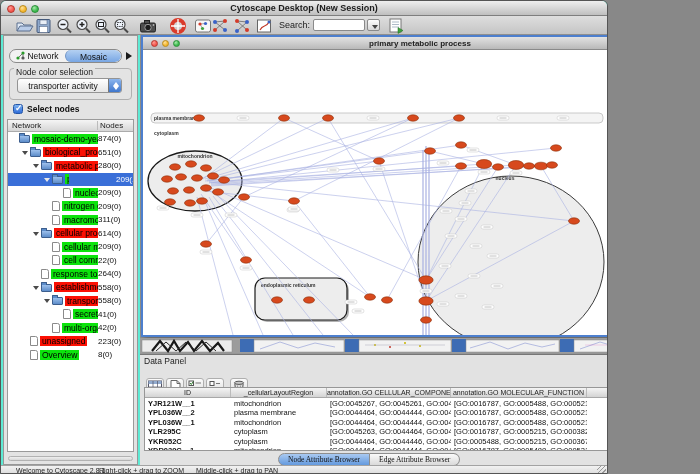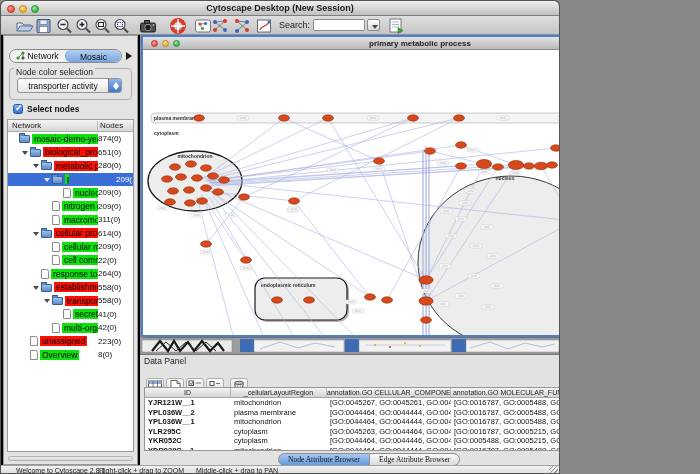--- a/index.html
+++ b/index.html
@@ -1,18 +1,18 @@
 <!DOCTYPE html>
 <html><head>
 <meta charset="utf-8">
 <style>
   html,body{margin:0;padding:0;background:#888;}
   *{box-sizing:border-box;}
-  .app{position:relative;width:560px;height:474px;font-family:"Liberation Sans",sans-serif;
-       background:#000000;border:1px solid #555;border-radius:6px 6px 0 0;overflow:hidden;padding-left:24px;}
+  .app{position:relative;width:608px;height:474px;font-family:"Liberation Sans",sans-serif;
+       background:#5eead4;border:1px solid #555;border-radius:6px 6px 0 0;overflow:hidden;padding-left:24px;}
 
   
   .titlebar{position:absolute;left:0;top:0;width:100%;height:15px;
     background:linear-gradient(#efefef,#bfbfbf);border-bottom:1px solid #7e7e7e;}
   .titlebar .title{position:absolute;left:0;right:0;text-align:center;font-size:9px;font-weight:bold;
     color:#1c1c1c;line-height:15px;}
   .light{position:absolute;top:4px;width:8px;height:8px;border-radius:50%;}
   .light.red{left:6px;background:radial-gradient(circle at 35% 30%,#ff9d95,#f4574e 60%);border:.5px solid #b5352c;}
   .light.yellow{left:18px;background:radial-gradient(circle at 35% 30%,#ffe29a,#f5b72e 60%);border:.5px solid #b98a1d;}
   .light.green{left:30px;background:radial-gradient(circle at 35% 30%,#a8ecab,#3db94e 60%);border:.5px solid #2a8f38;}
@@ -101,21 +101,21 @@
   
   .data-panel{position:absolute;left:0;top:319px;width:561px;height:111px;background:#e2e2e2;border-top:1px solid #777;}
   .dp-header{position:relative;height:12px;font-size:8.5px;color:#222;padding:1px 0 0 4px;}
   .dp-float{position:absolute;right:4px;top:1px;}
   .dp-toolbar{position:relative;height:19px;}
   .dbtn{position:absolute;top:11px;width:18px;height:17px;display:flex;align-items:center;justify-content:flex-start;
     border:1px solid #aeaeae;border-radius:3px;background:linear-gradient(#fbfbfb,#dcdcdc);}
   .dp-table{position:absolute;left:4px;top:32px;width:528px;height:64px;background:#fff;border:1px solid #979797;overflow:hidden;}
   .dt-head{display:flex;height:10px;background:linear-gradient(#f4f4f4,#d4d4d4);border-bottom:1px solid #a8a8a8;}
   .dth{font-size:7px;color:#222;text-align:center;border-right:1px solid #bbb;overflow:hidden;white-space:nowrap;line-height:10px;}
-  .dtr{display:flex;height:9.5px;align-items:flex-start;}
+  .dtr{display:flex;height:9.5px;align-items:flex-end;}
   .dtc{font-size:7.5px;color:#111;padding-left:3px;overflow:hidden;white-space:nowrap;}
   .dtc.c0{font-weight:bold;}
   .dp-scroll{position:absolute;right:3px;top:32px;width:11px;height:64px;background:#f0f0f0;border:1px solid #a8a8a8;}
   .dp-thumb{position:absolute;left:1px;top:1px;width:7px;height:16px;border-radius:4px;
     background:linear-gradient(90deg,#9ec2f0,#5588d8);border:.5px solid #4a74b8;}
   .dp-sarrow{position:absolute;left:0;width:9px;height:8px;border-top:1px solid #aaa;background:linear-gradient(#fff,#ddd);}
   .dp-sarrow.up{bottom:8px;}
   .dp-sarrow.down{bottom:0;}
   .dp-sarrow::after{content:"";position:absolute;left:2px;}
   .dp-sarrow.up::after{top:2.5px;border-left:2.5px solid transparent;border-right:2.5px solid transparent;border-bottom:3.5px solid #333;}

